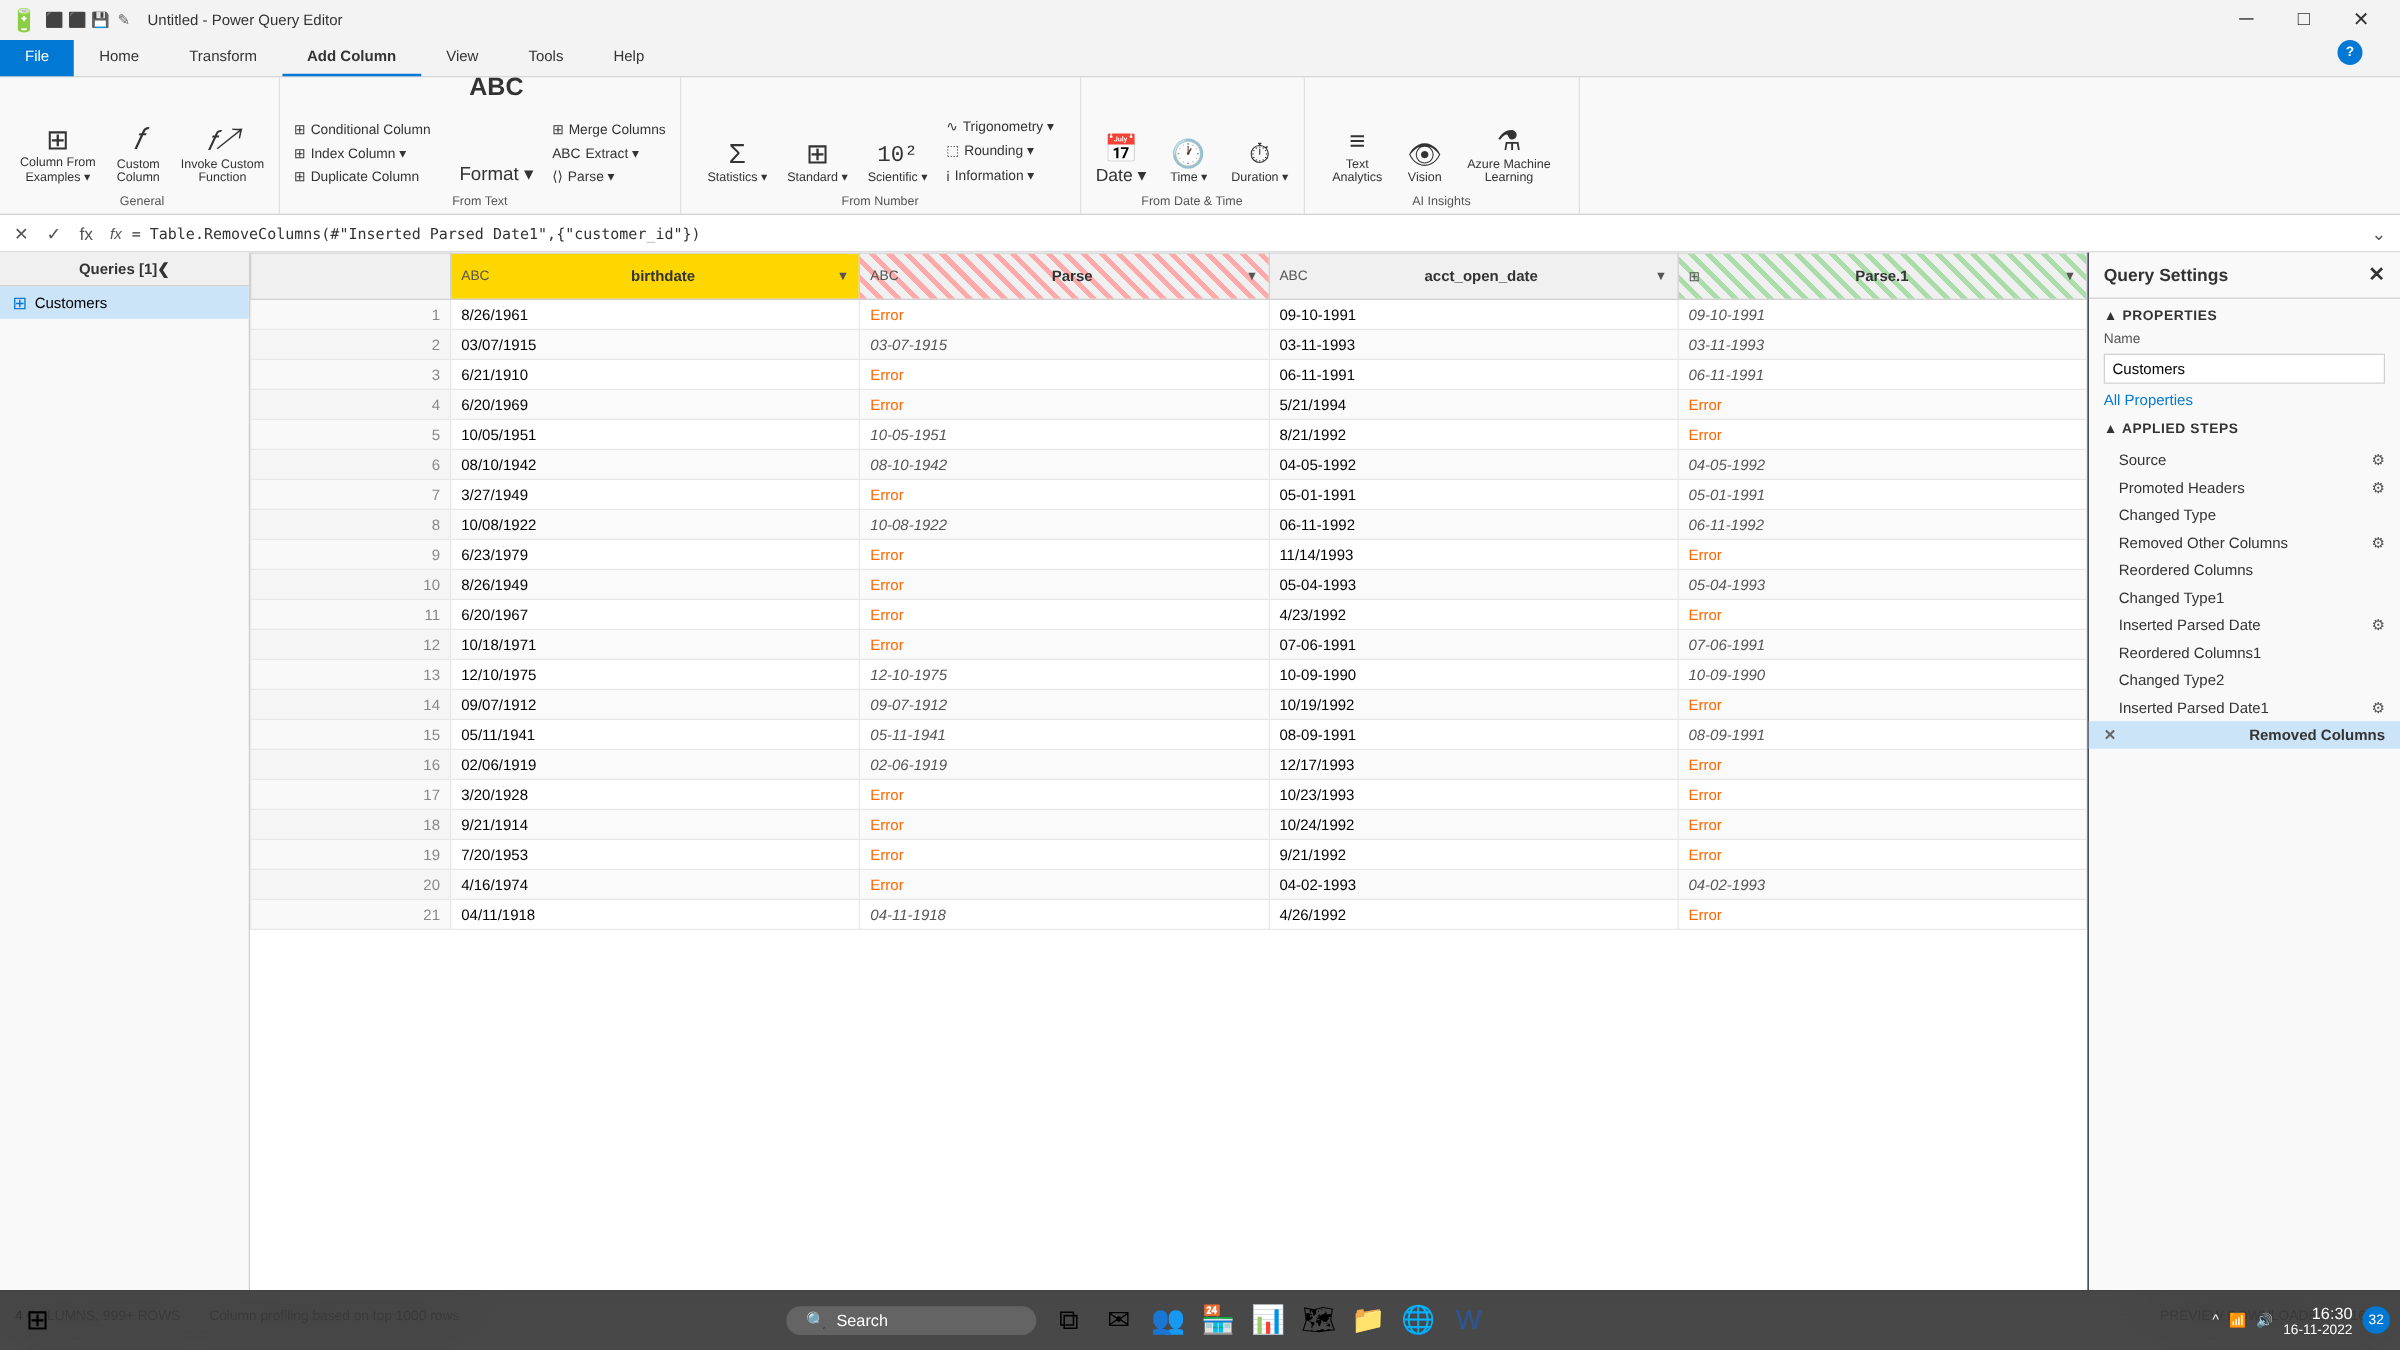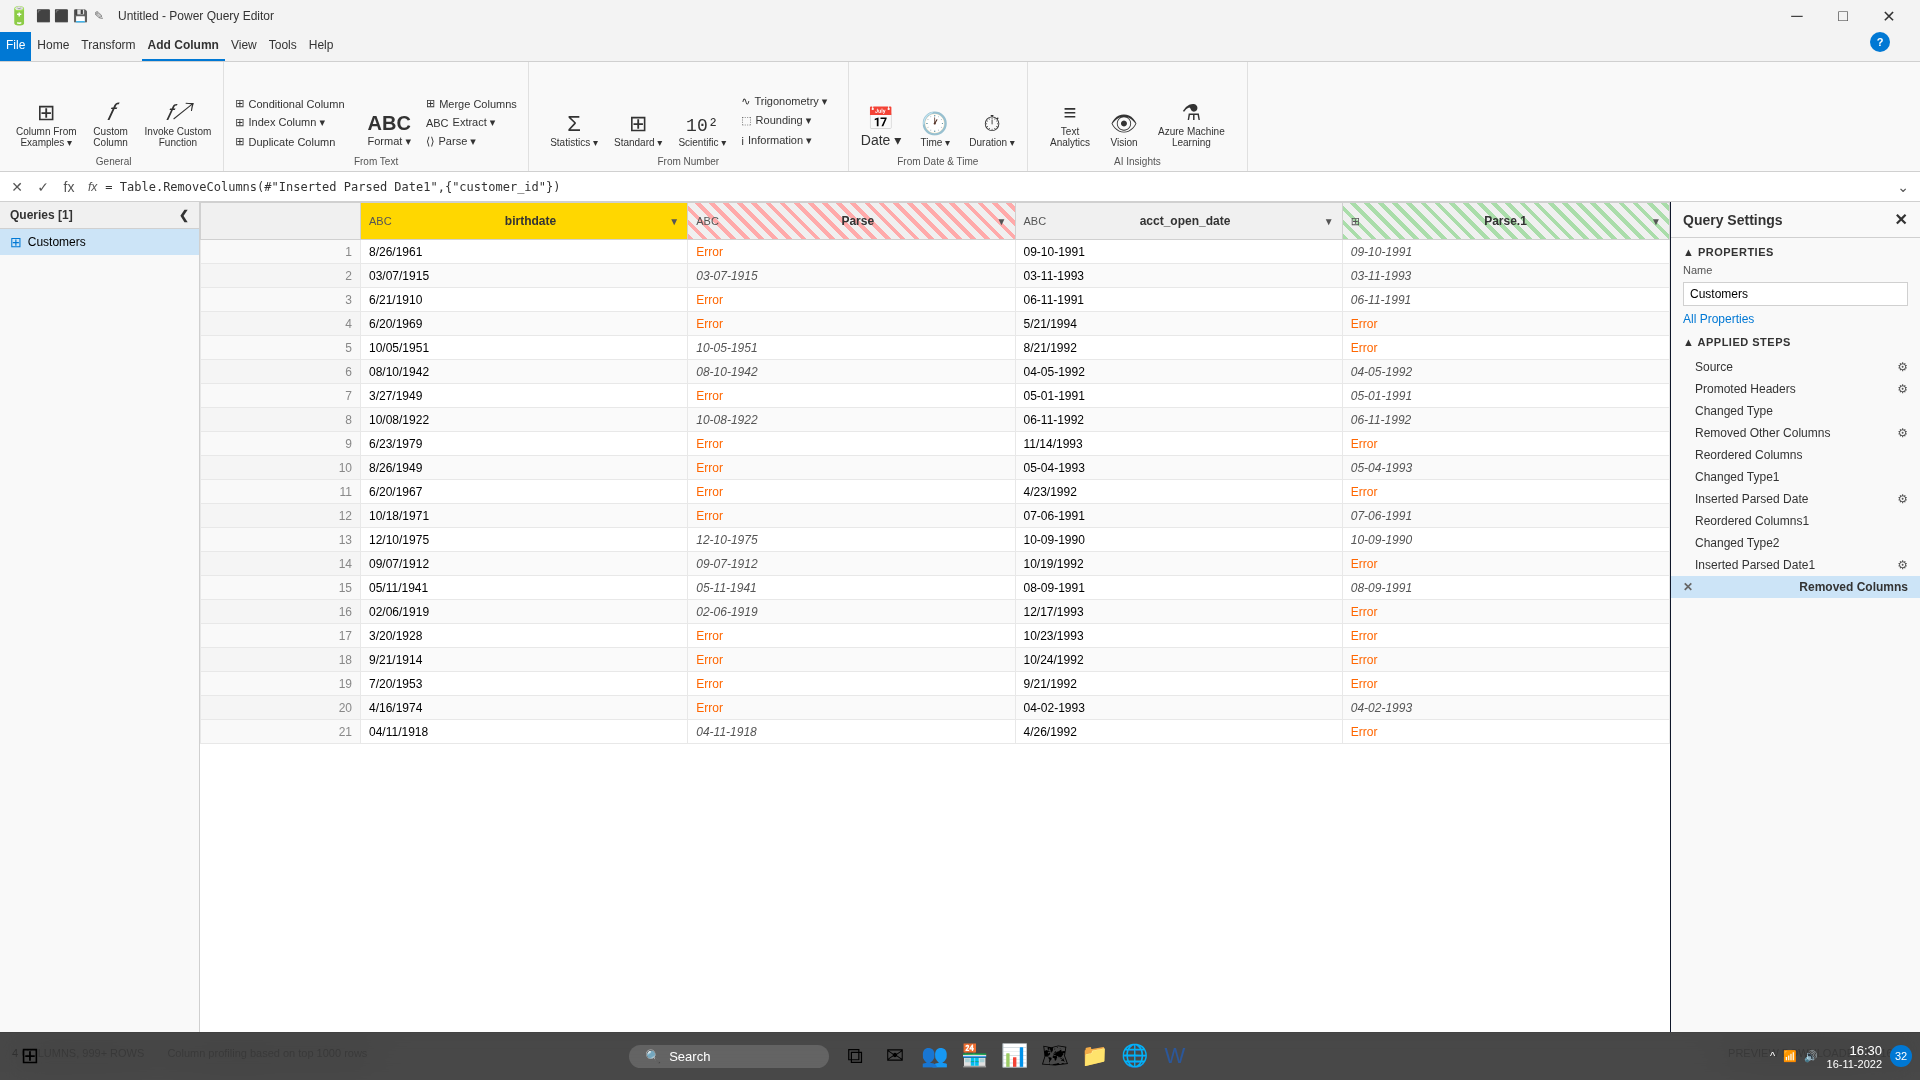--- a/index.html
+++ b/index.html
@@ -19,21 +19,21 @@
     .title-btn { width: 46px; height: 32px; display: flex; align-items: center; justify-content: center; cursor: pointer; font-size: 16px; color: #333; }
 
     
     #ribbon-tabs {
       display: flex;
       background: #f3f3f3;
       border-bottom: 1px solid #d0d0d0;
       height: 30px;
     }
     .ribbon-tab {
-      padding: 6px 6px;
+      padding: 6px 20px;
       font-size: 12px;
       cursor: pointer;
       color: #333;
       border: none;
       background: none;
     }
     .ribbon-tab.active { background: #0078d4; color: white; }
 
     
     #ribbon {
@@ -109,21 +109,21 @@
     
     #query-panel {
       width: 200px;
       background: #f9f9f9;
       border-right: 1px solid #d0d0d0;
       display: flex;
       flex-direction: column;
     }
     #query-panel-header {
       display: flex;
-      justify-content: space-between;
+      justify-content: center;
       align-items: center;
       padding: 6px 10px;
       font-size: 12px;
       font-weight: 600;
       color: #333;
       background: #f0f0f0;
       border-bottom: 1px solid #d0d0d0;
     }
     .query-item {
       display: flex;
@@ -393,21 +393,21 @@
           <span>Index Column ▾</span>
         </div>
         <div class="ribbon-btn-sm">
           <span>⊞</span>
           <span>Duplicate Column</span>
         </div>
       </div>
       <div style="display:flex; gap:4px; align-items:flex-end;">
         <div class="ribbon-btn">
           <div class="ribbon-icon" style="font-size:20px; font-weight:bold;">ABC</div>
-          <div style="font-size:11px;">Format ▾</div>
+          <div style="font-size:15px;margin-top:48px;">Format ▾</div>
         </div>
         <div class="ribbon-sub-group">
           <div class="ribbon-btn-sm">
             <span>⊞</span>
             <span>Merge Columns</span>
           </div>
           <div class="ribbon-btn-sm">
             <span>ABC</span>
             <span>Extract ▾</span>
           </div>

